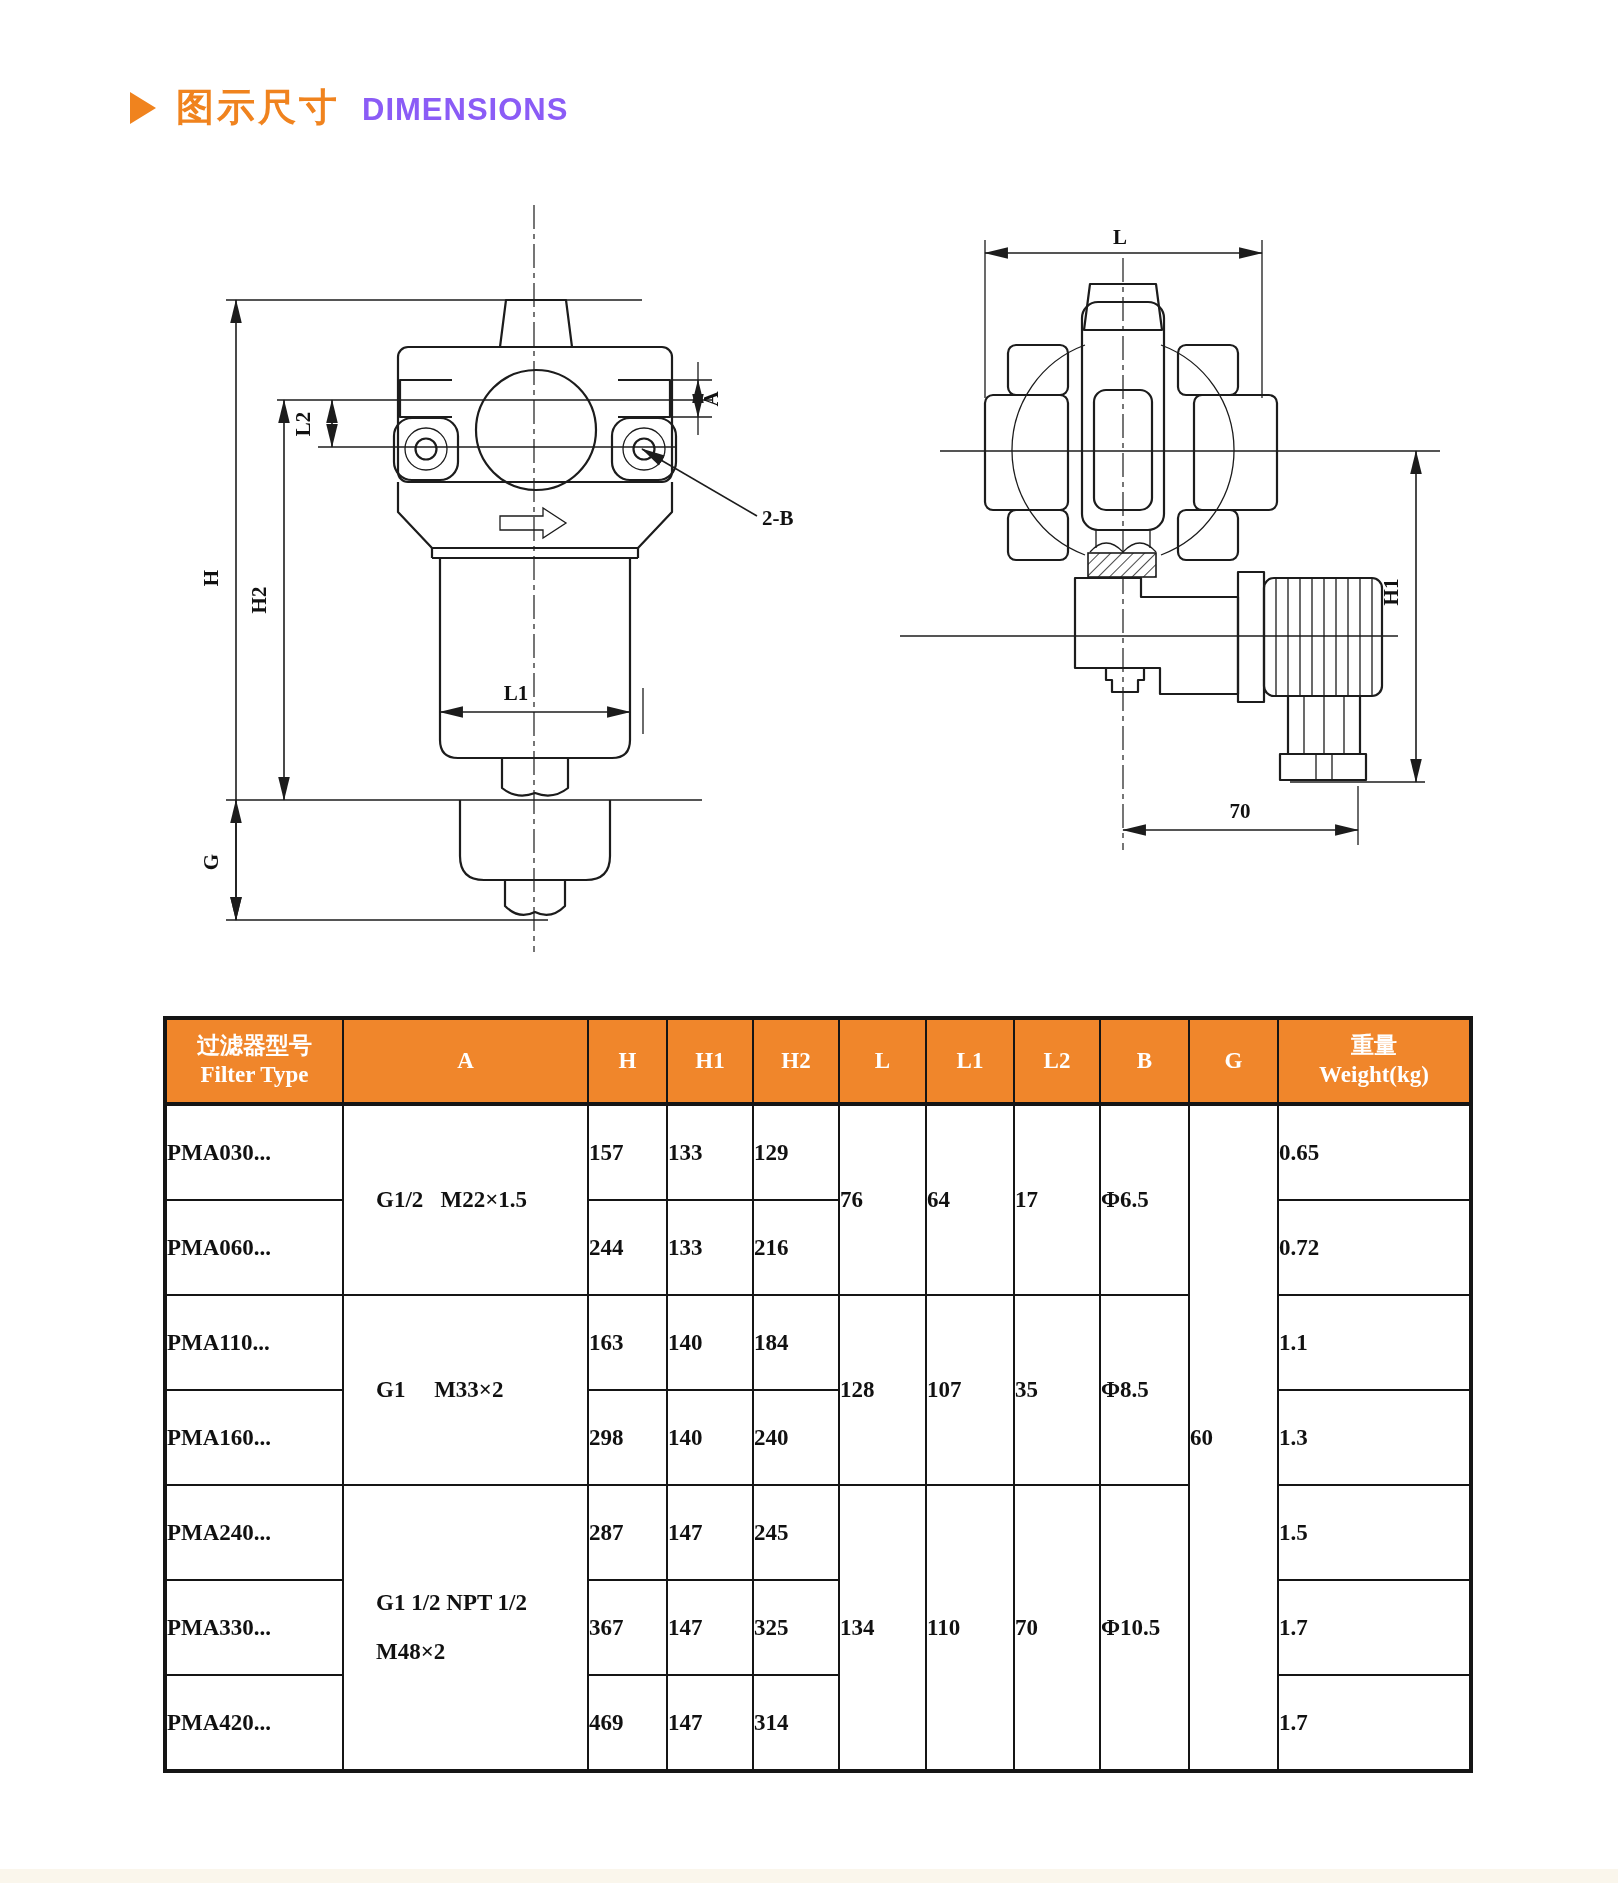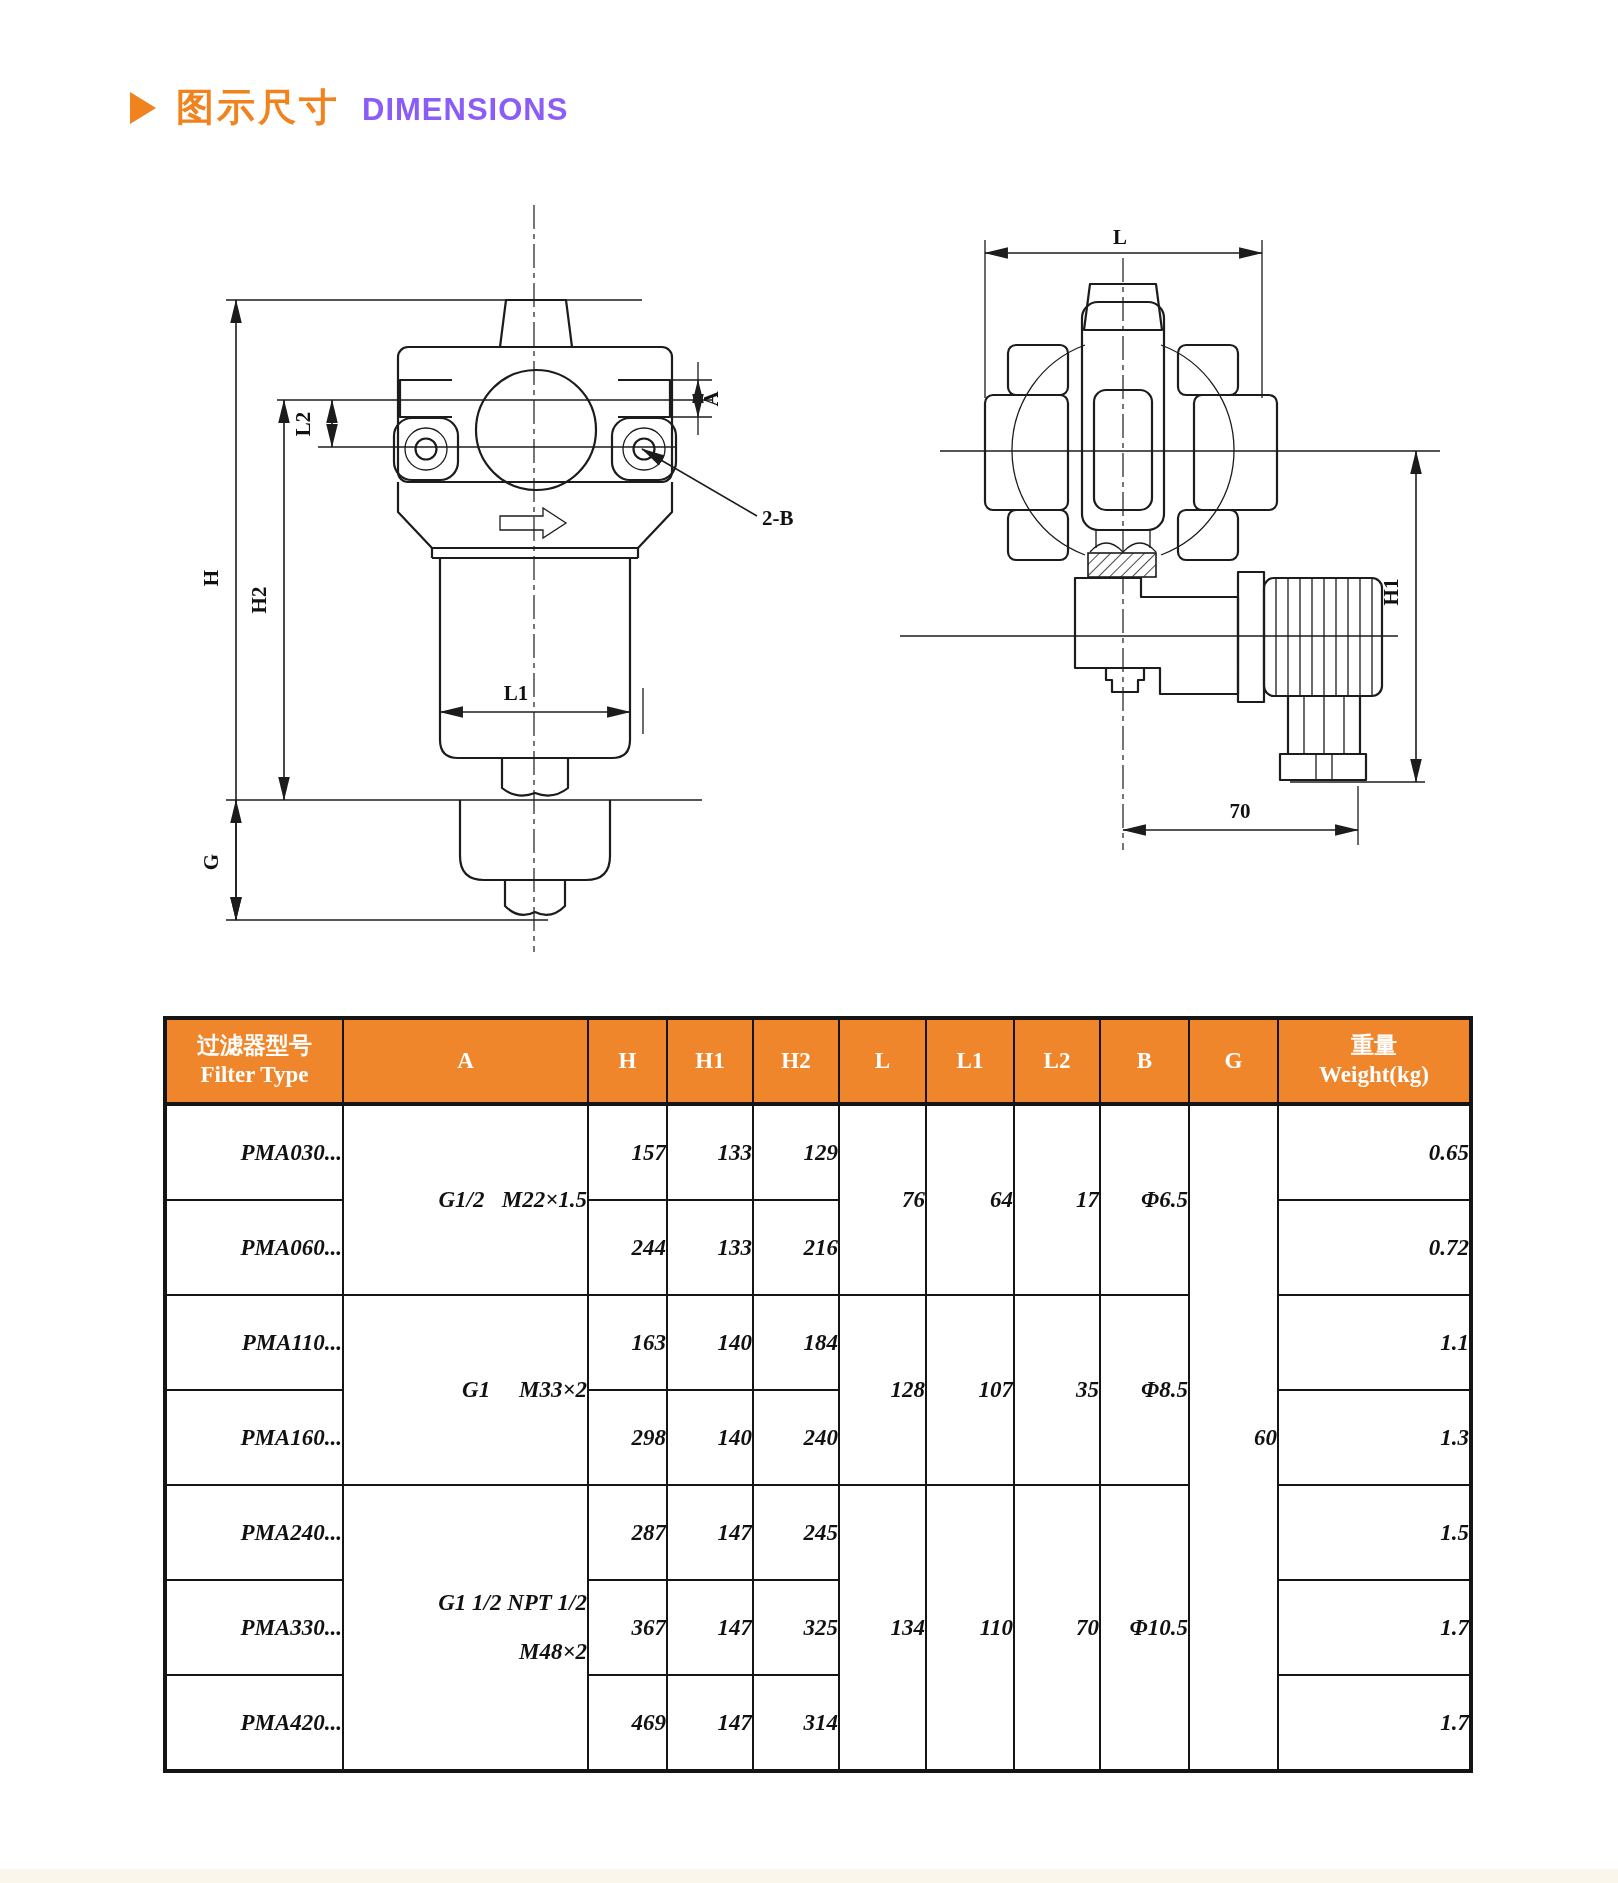--- a/index.html
+++ b/index.html
@@ -23,23 +23,23 @@
   .cl{fill:none;stroke:#1c1c1c;stroke-width:1.2;stroke-dasharray:24 5 5 5;}
   .dimtext{font-family:"Liberation Serif",serif;font-size:21px;font-weight:bold;fill:#111;}
   
   .dim-table{position:absolute;left:163px;top:1016px;border-collapse:collapse;
              table-layout:fixed;width:1306px;border:4px solid #151515;}
   .dim-table th{
     background:#F0862B;color:#ffffff;border:2px solid #151515;border-bottom:4px solid #151515;
     height:82px;font-size:23px;font-weight:bold;text-align:center;vertical-align:middle;
     line-height:1.25;padding:0;}
   .dim-table td{
-    border:2px solid #151515;height:93px;text-align:right;vertical-align:middle;
-    font-size:23px;font-weight:bold;padding:0;background:#fff;font-style:italic;}
-  .a-cell .a-line{white-space:pre-wrap;line-height:2.1;}
+    border:2px solid #151515;height:93px;text-align:left;vertical-align:middle;
+    font-size:23px;font-weight:bold;padding:0;background:#fff;}
+  .a-cell .a-line{white-space:pre-wrap;line-height:2.1;margin-left:32px;}
   .bottom-strip{position:absolute;left:0;top:1869px;width:1618px;height:14px;background:#FAF6EC;}
 </style>
 </head>
 <body>
 
 <div class="sec-header">
   <div class="tri"></div>
   <div class="title-zh">图示尺寸</div>
   <div class="title-en">DIMENSIONS</div>
 </div>

